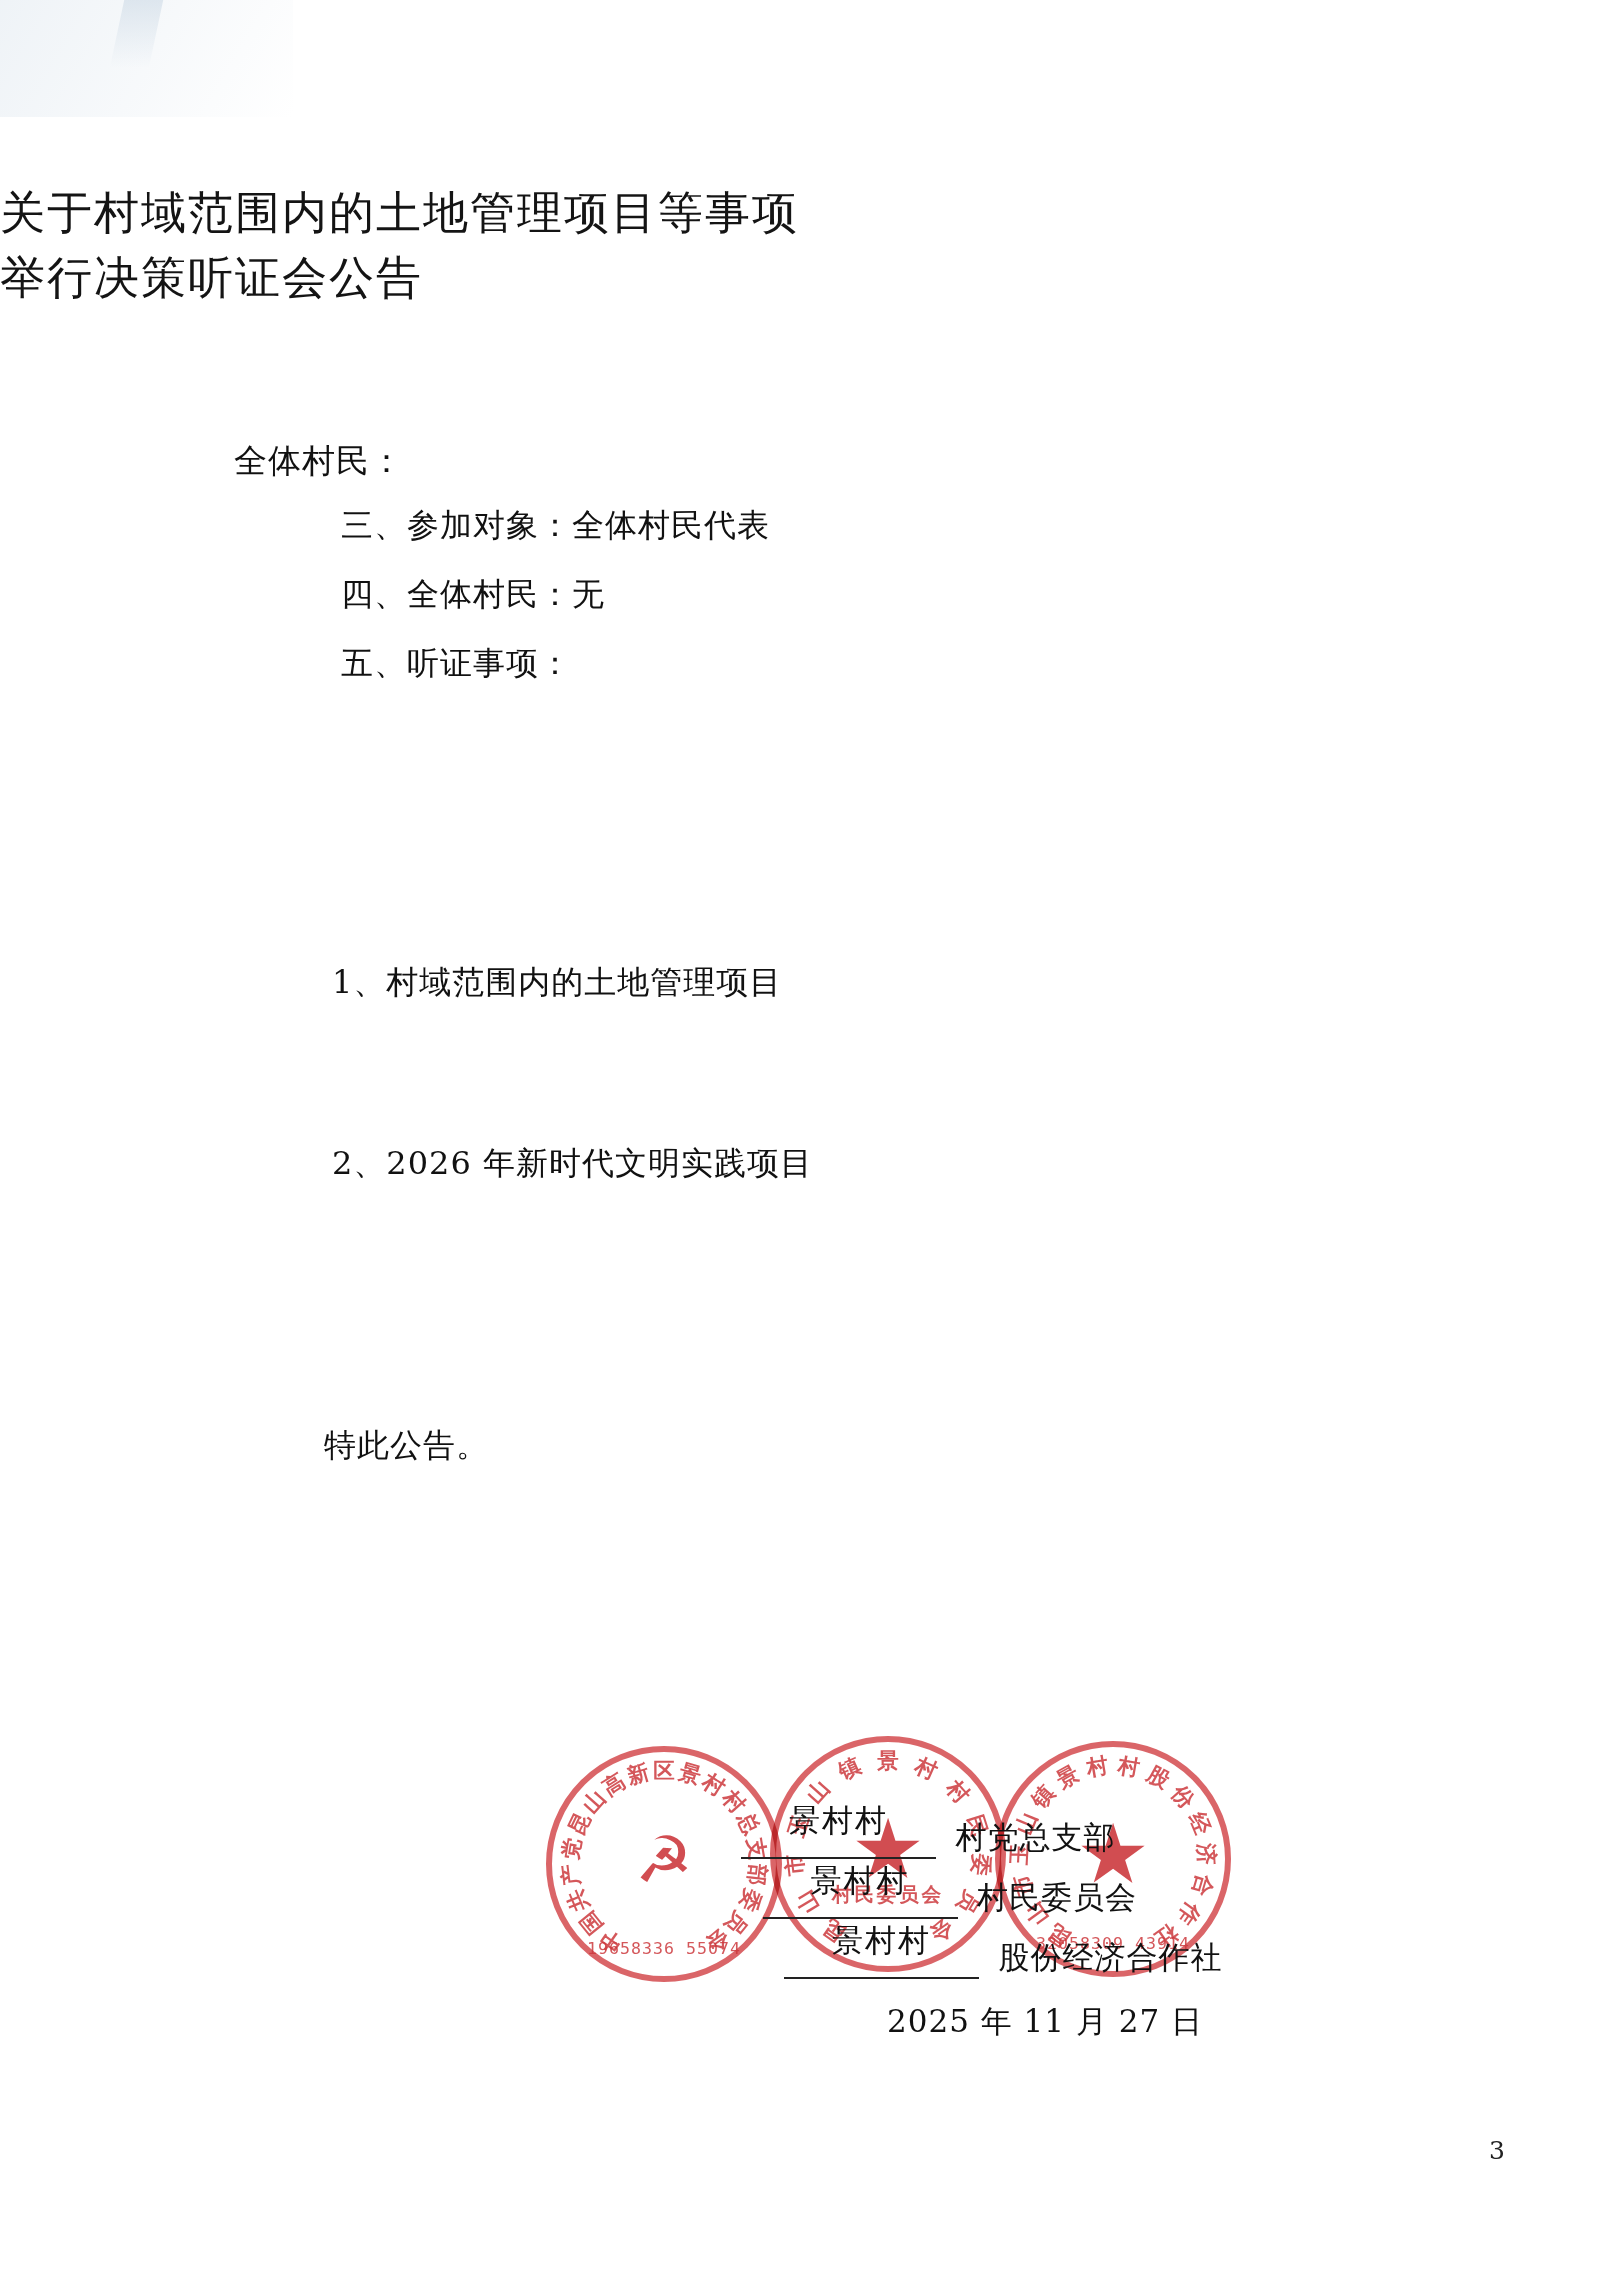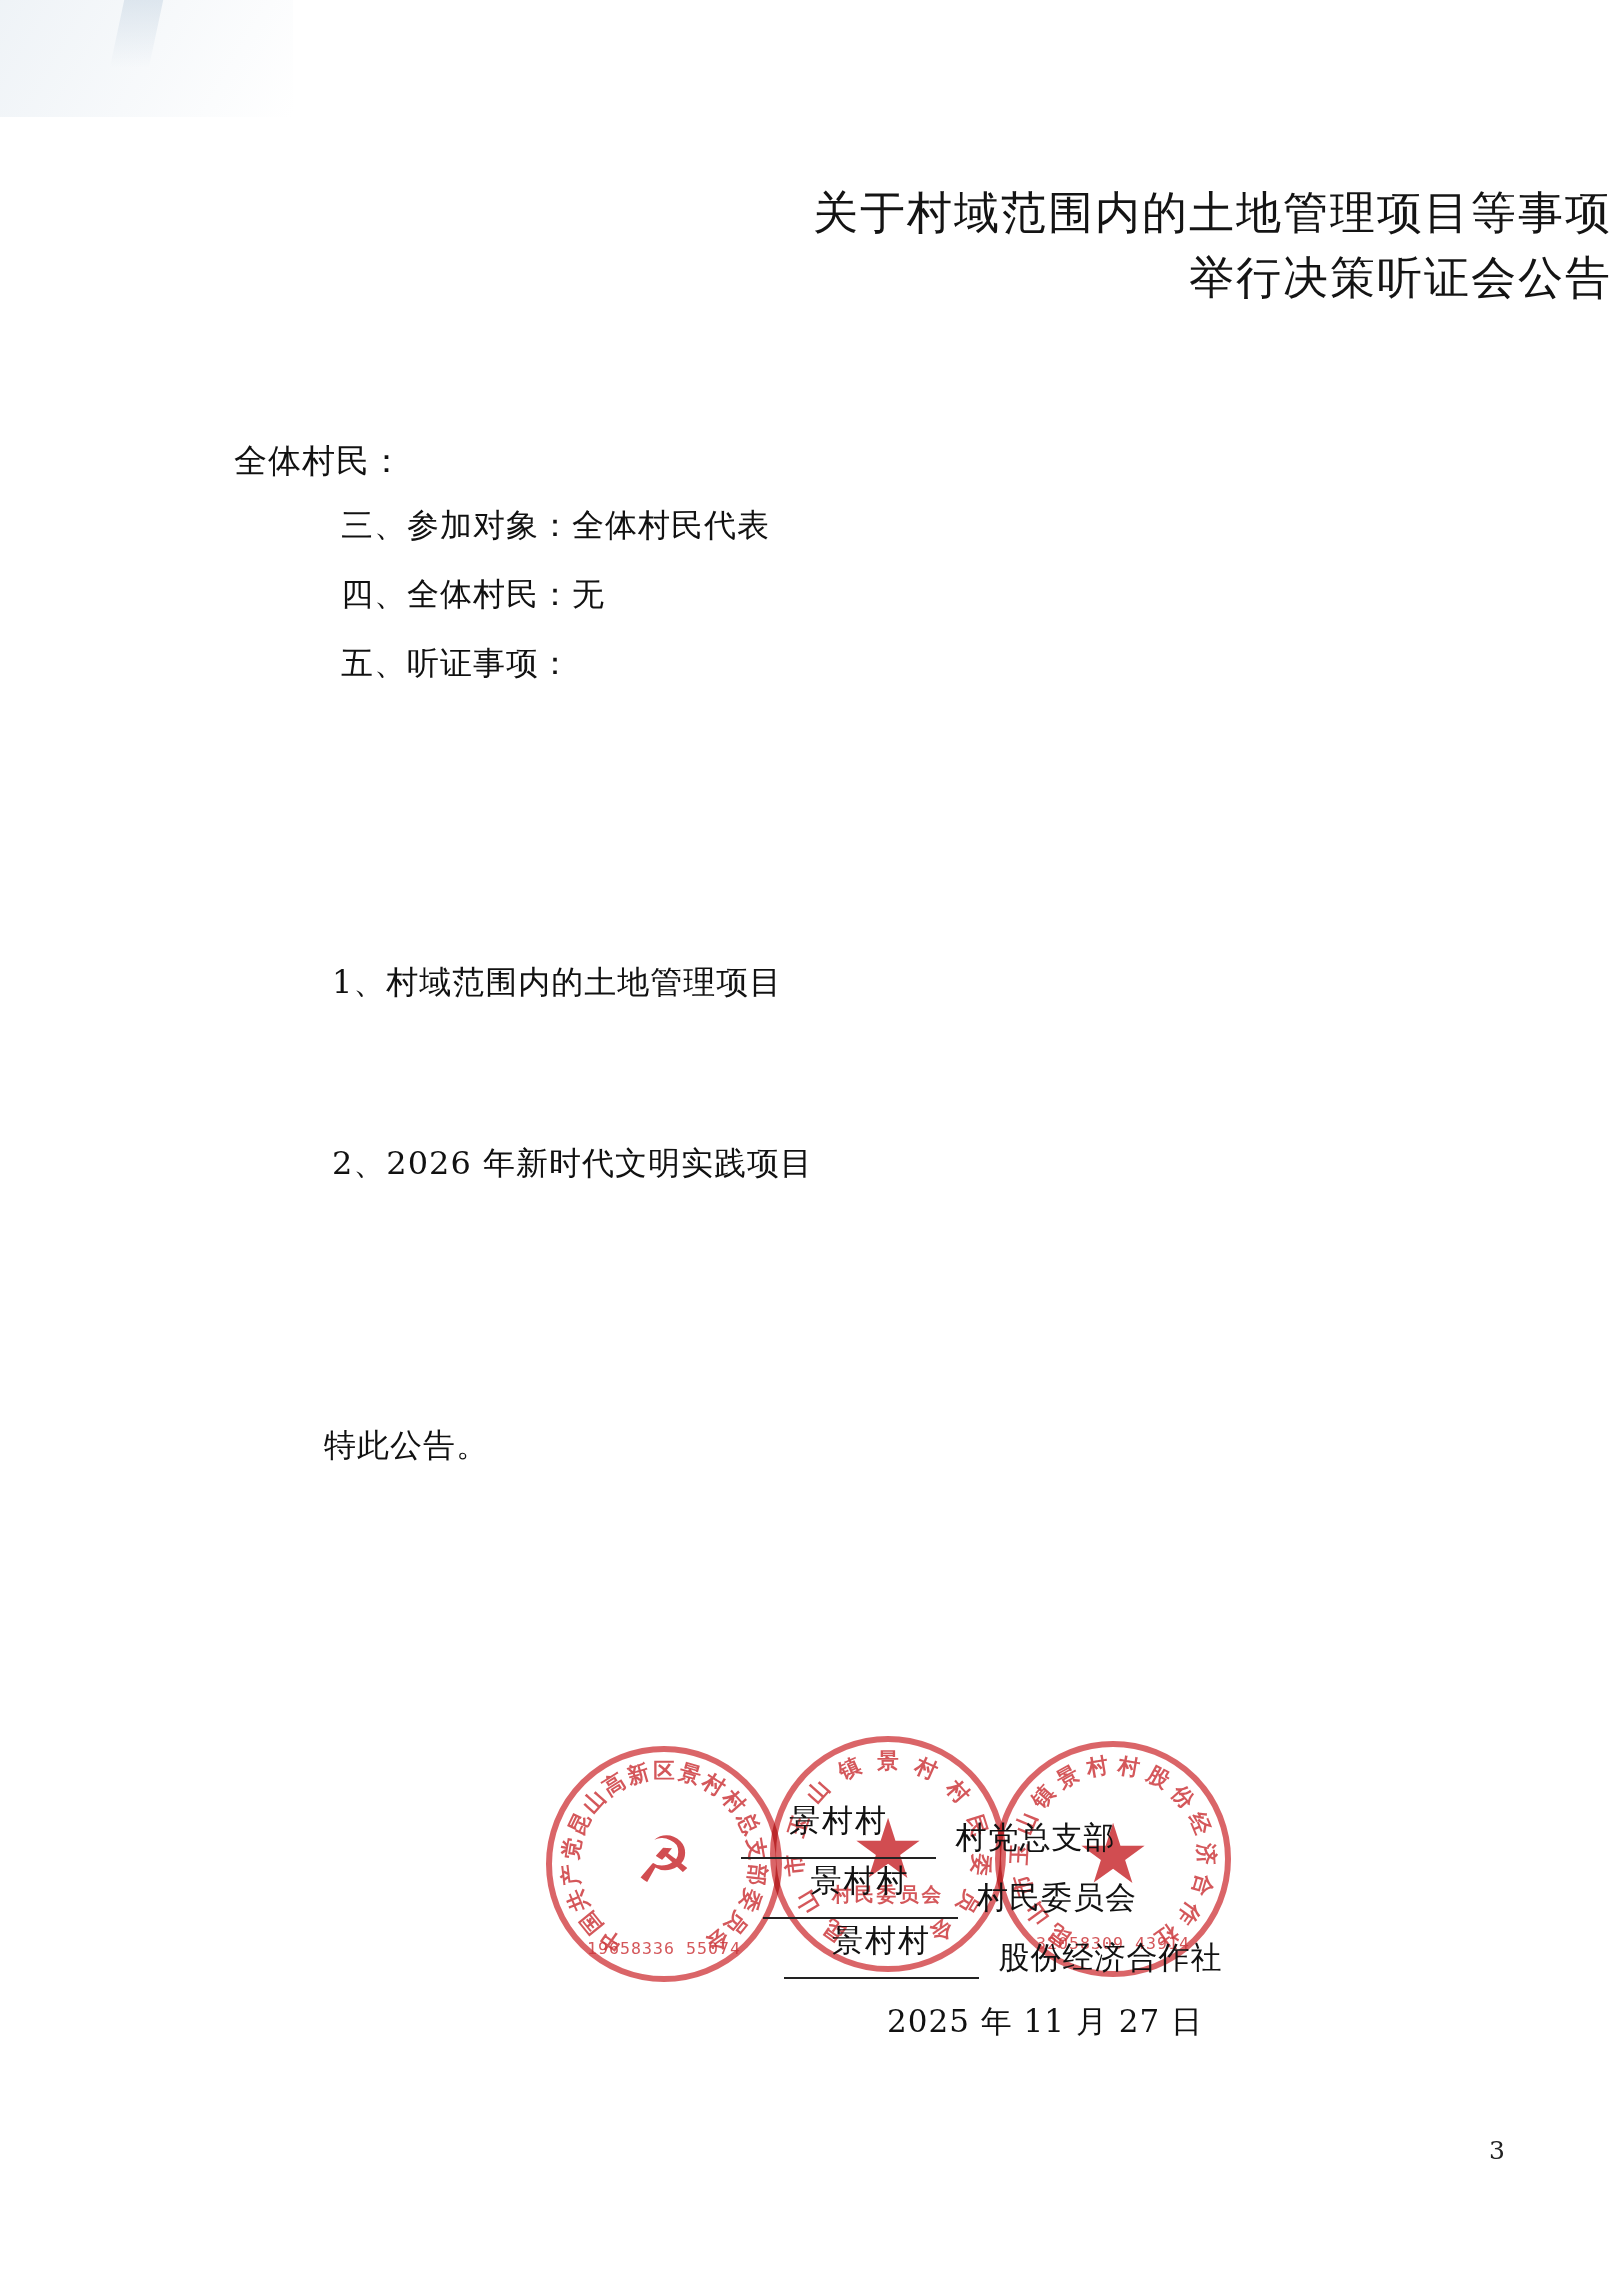--- a/index.html
+++ b/index.html
@@ -36,21 +36,21 @@
   .page {
     position: absolute;
     inset: 0;
   }
 
   .title {
     position: absolute;
     top: 180px;
     left: 0;
     width: 100%;
-    text-align: right;
+    text-align: left;
     font-size: 45px;
     line-height: 1.45;
     letter-spacing: 2px;
     font-weight: 500;
     color: #141414;
   }
   .title .line2 { display: block; }
 
   .salutation {
     position: absolute;

